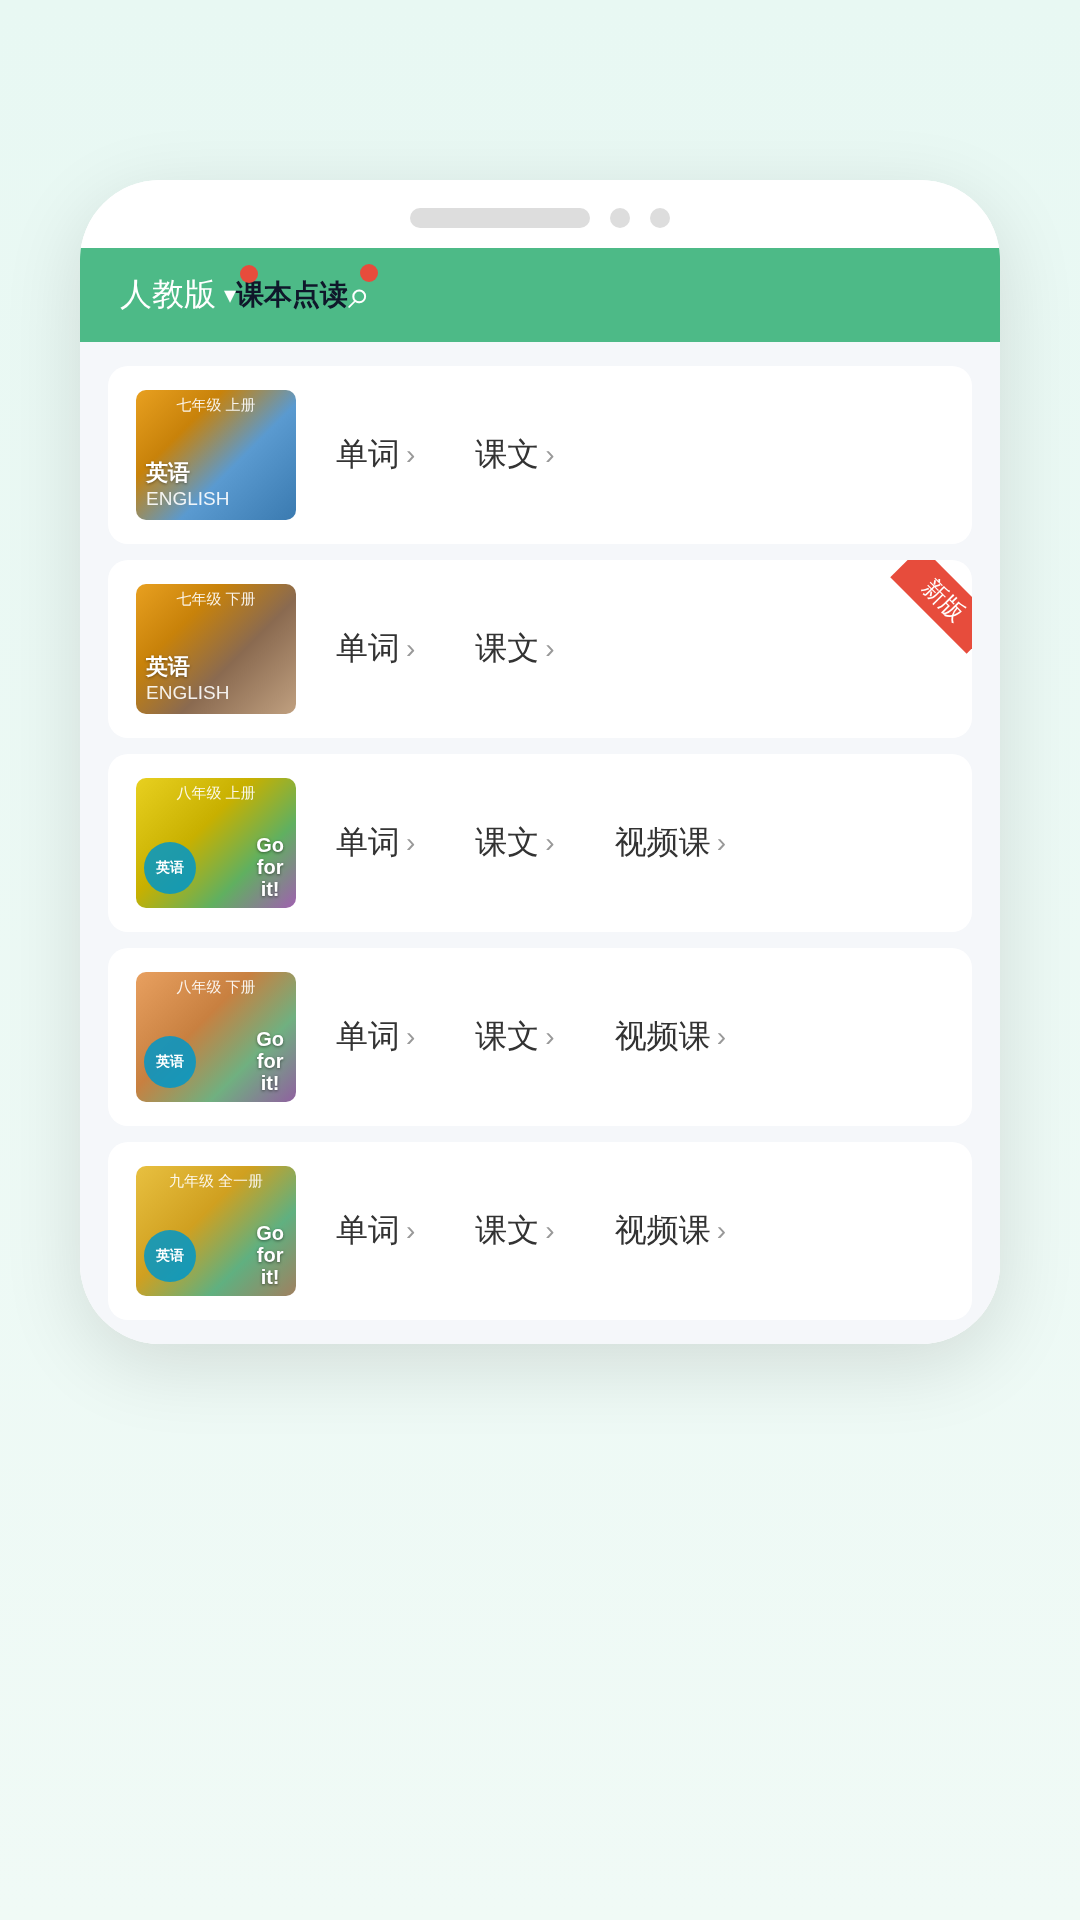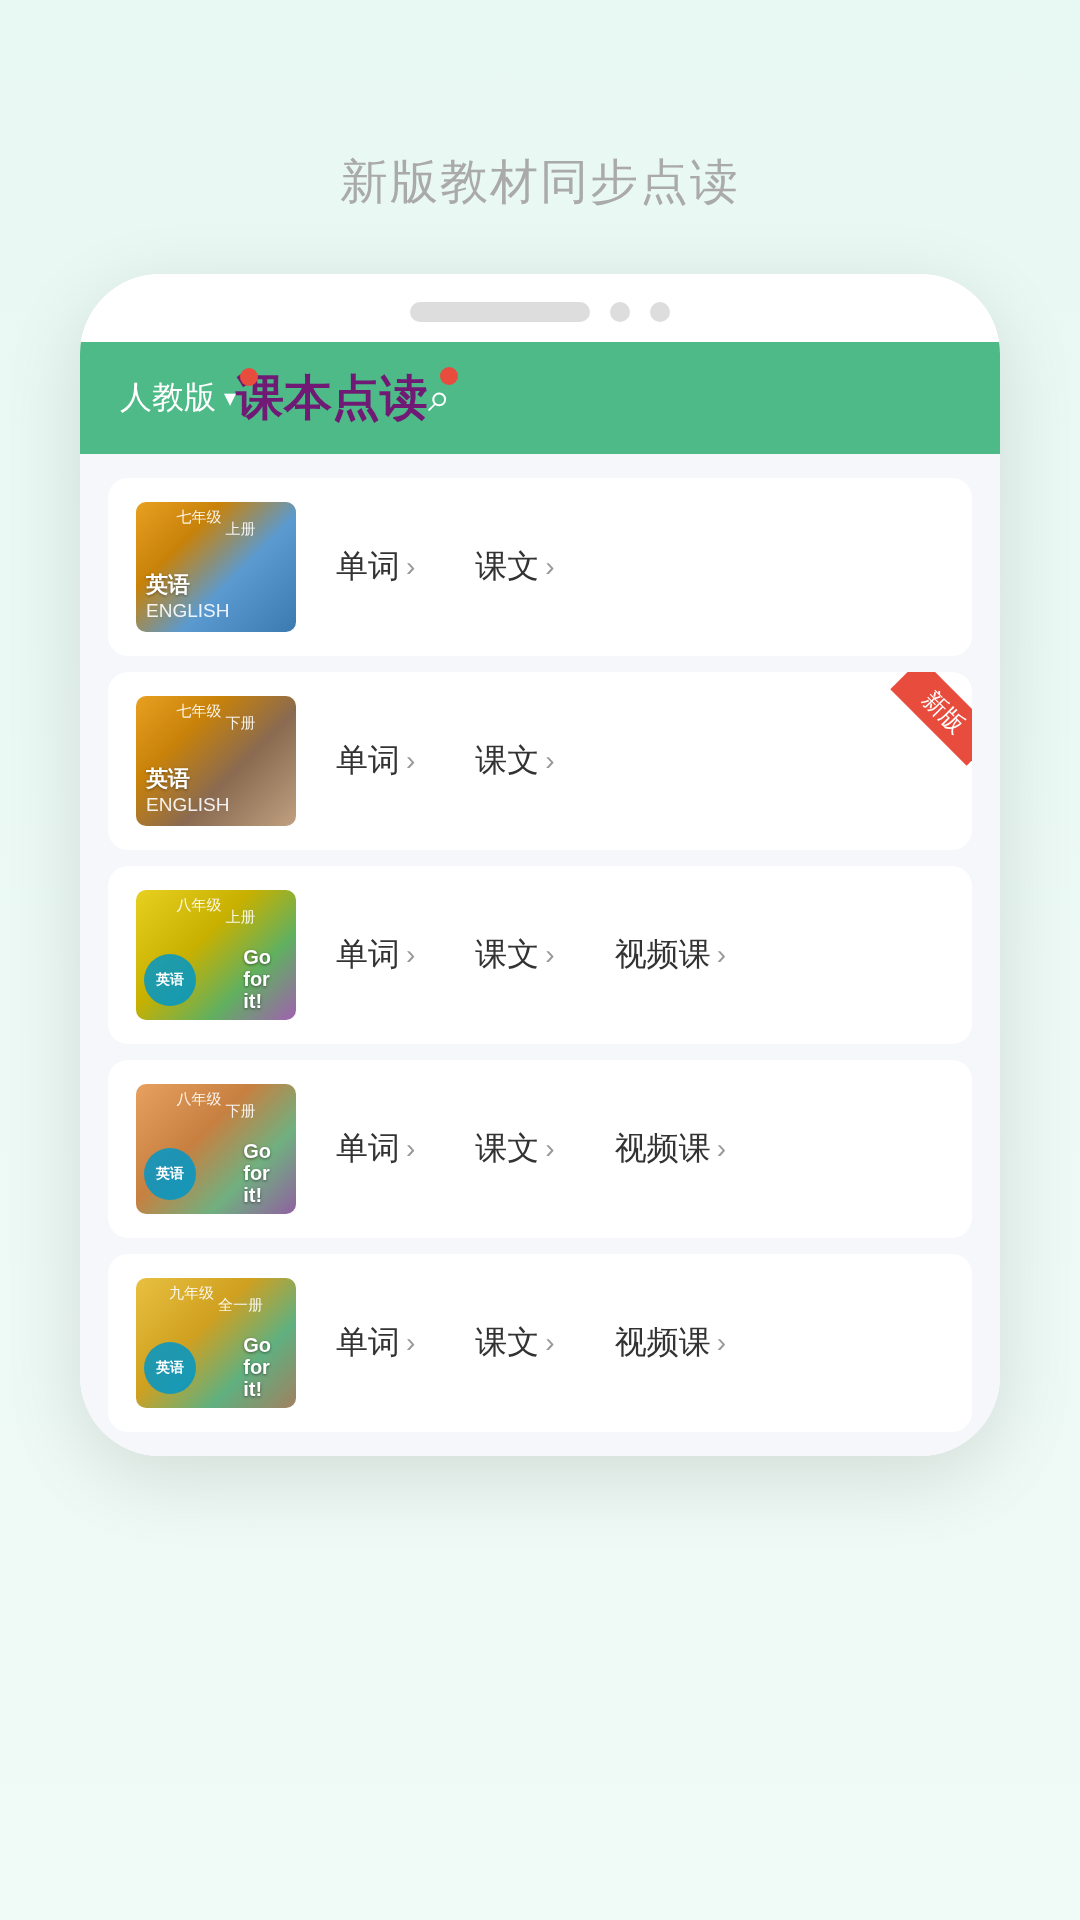--- a/index.html
+++ b/index.html
@@ -94,22 +94,22 @@
       top: -8px;
       right: -22px;
     }
 
     .edition-chevron {
       margin-left: 8px;
       font-size: 24px;
     }
 
     .app-header-title {
-      font-size: 48px;
-      color: #701a75;
+      font-size: 28px;
+      color: #0f172a;
       font-weight: 600;
     }
 
     .search-icon-wrap {
       position: relative;
     }
 
     .search-icon-wrap .red-dot {
       width: 18px;
       height: 18px;
@@ -189,28 +189,28 @@
       text-shadow: 0 1px 3px rgba(0,0,0,0.4);
     }
 
     .cover-grade {
       color: rgba(255,255,255,0.9);
       font-size: 19px;
     }
 
     .cover-go-for-it {
       position: absolute;
-      right: 25px;
+      right: 12px;
       bottom: 8px;
       font-size: 20px;
       font-weight: 900;
       color: #fff;
       text-shadow: 0 1px 3px rgba(0,0,0,0.5);
       line-height: 1.1;
-      text-align: left;
+      text-align: center;
     }
 
     .book-actions {
       display: flex;
       align-items: center;
       gap: 60px;
       flex: 1;
     }
 
     .action-btn {
@@ -276,28 +276,26 @@
     .cover-grade-label {
       font-size: 15px;
       color: #fff;
       opacity: 0.9;
     }
 
     .cover-volume {
       font-size: 15px;
       color: #fff;
       opacity: 0.9;
-      margin-top: 12px;
     }
   </style>
 </head>
 <body>
 
 <div class="page-header">
-  <div class="page-subtitle">新版教材同步点读</div>
 </div>
 
 <div class="phone-container">
   <div class="phone-top-bar">
     <div class="phone-pill"></div>
     <div class="phone-dot"></div>
     <div class="phone-dot"></div>
   </div>
 
   <div class="app-header">

